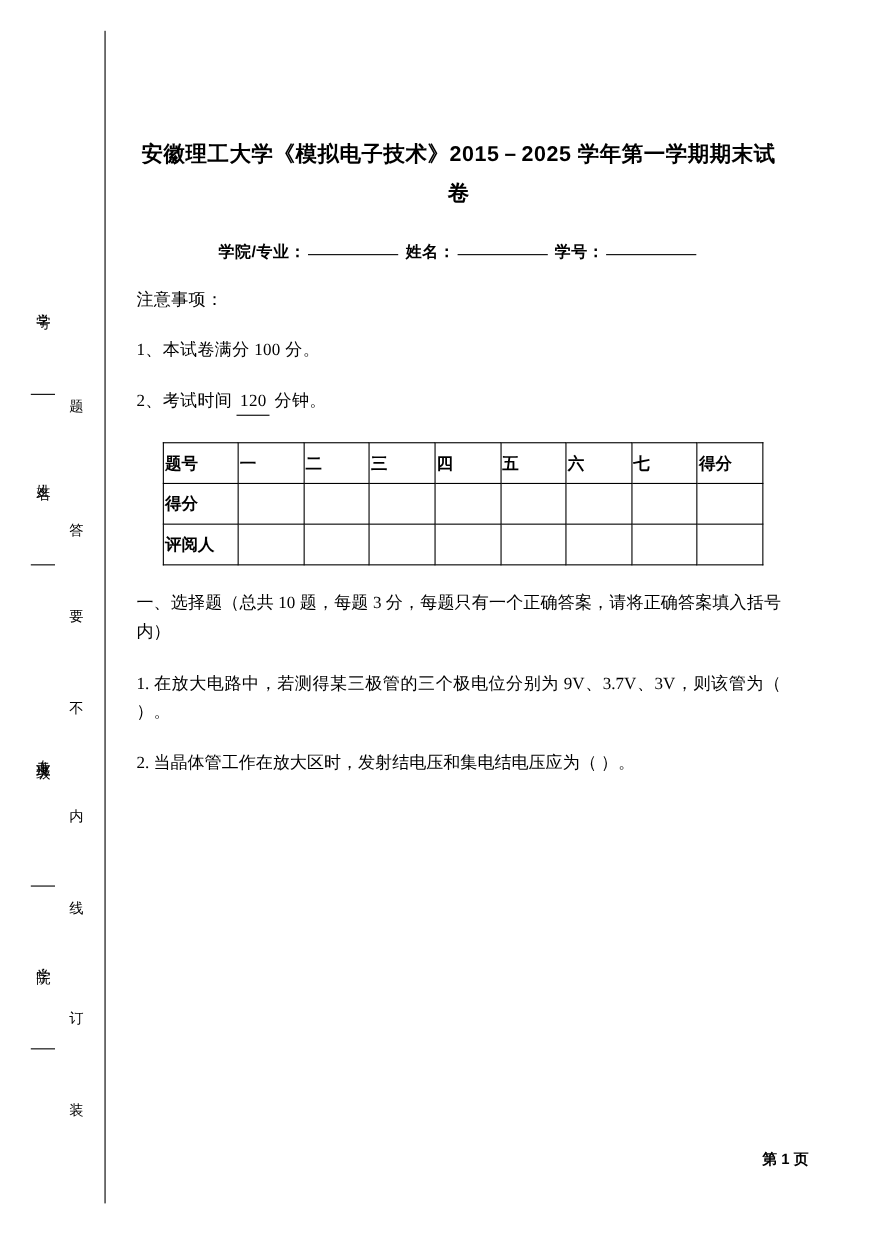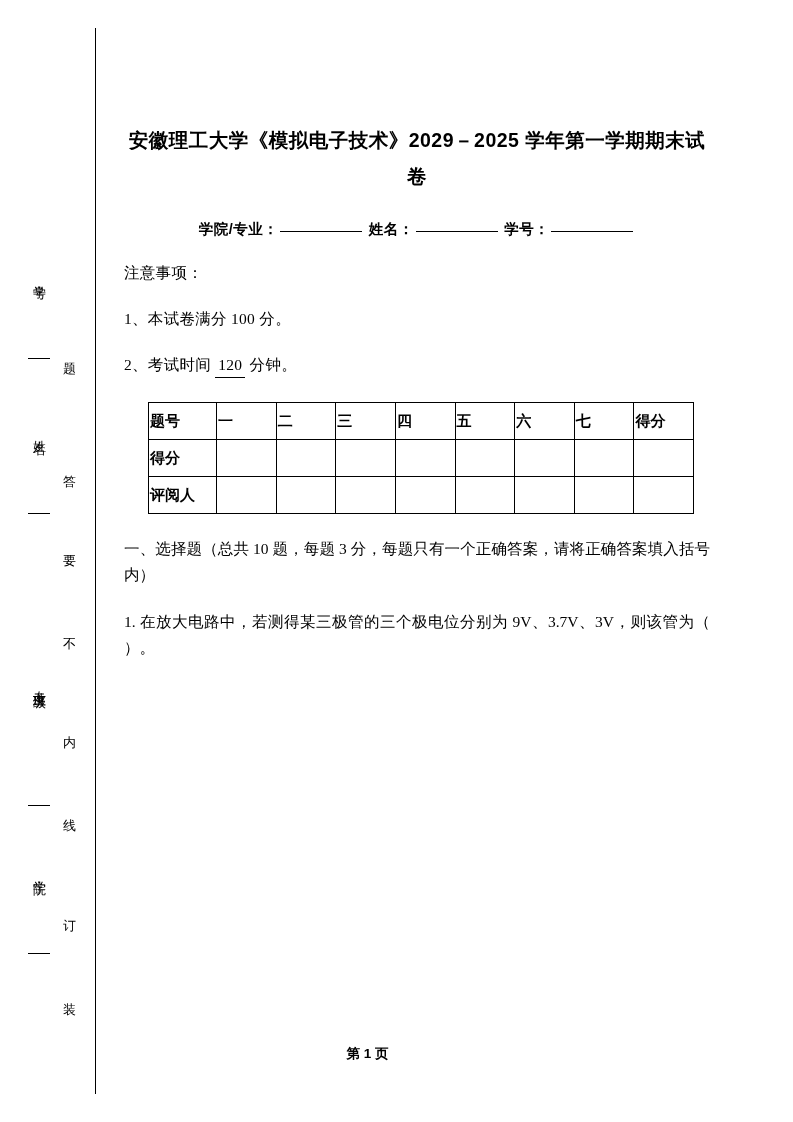--- a/index.html
+++ b/index.html
@@ -146,21 +146,21 @@
     line-height: 1.7;
     margin: 18px 0 0 0;
     text-align: justify;
   }
 
   .footer {
     position: absolute;
     left: 0;
     top: 1045px;
     width: 735px;
-    text-align: center;
+    text-align: right;
     font-family: "Liberation Sans", sans-serif;
     font-weight: bold;
     font-size: 13.5px;
   }
 </style>
 </head>
 <body>
 
 <div class="page">
 
@@ -184,21 +184,21 @@
     <div class="vcol vcol-right" style="top:545px;">要</div>
     <div class="vcol vcol-right" style="top:628px;">不</div>
     <div class="vcol vcol-right" style="top:725px;">内</div>
     <div class="vcol vcol-right" style="top:808px;">线</div>
     <div class="vcol vcol-right" style="top:908px;">订</div>
     <div class="vcol vcol-right" style="top:992px;">装</div>
   </div>
 
   <div class="content">
 
-    <h1 class="title">安徽理工大学《模拟电子技术》2029－2025 学年第一学期期末试卷</h1>
+    <h1 class="title">安徽理工大学《模拟电子技术》2015－2025 学年第一学期期末试卷</h1>
 
     <div class="idline">
       <span>学院/专业：</span><span class="blank"></span>
       <span>姓名：</span><span class="blank"></span>
       <span>学号：</span><span class="blank"></span>
     </div>
 
     <p class="para note-head">注意事项：</p>
     <p class="para">1、本试卷满分 100 分。</p>
     <p class="para">
@@ -253,18 +253,19 @@
           <td></td>
           <td></td>
         </tr>
       </tbody>
     </table>
 
     <p class="section">一、选择题（总共 10 题，每题 3 分，每题只有一个正确答案，请将正确答案填入括号内）</p>
 
     <p class="q">1. 在放大电路中，若测得某三极管的三个极电位分别为 9V、3.7V、3V，则该管为（   ）。</p>
 
+    <p class="q">2. 当晶体管工作在放大区时，发射结电压和集电结电压应为（   ）。</p>
 
   </div>
 
   <div class="footer">第 1 页</div>
 
 </div>
 
 </body></html>

